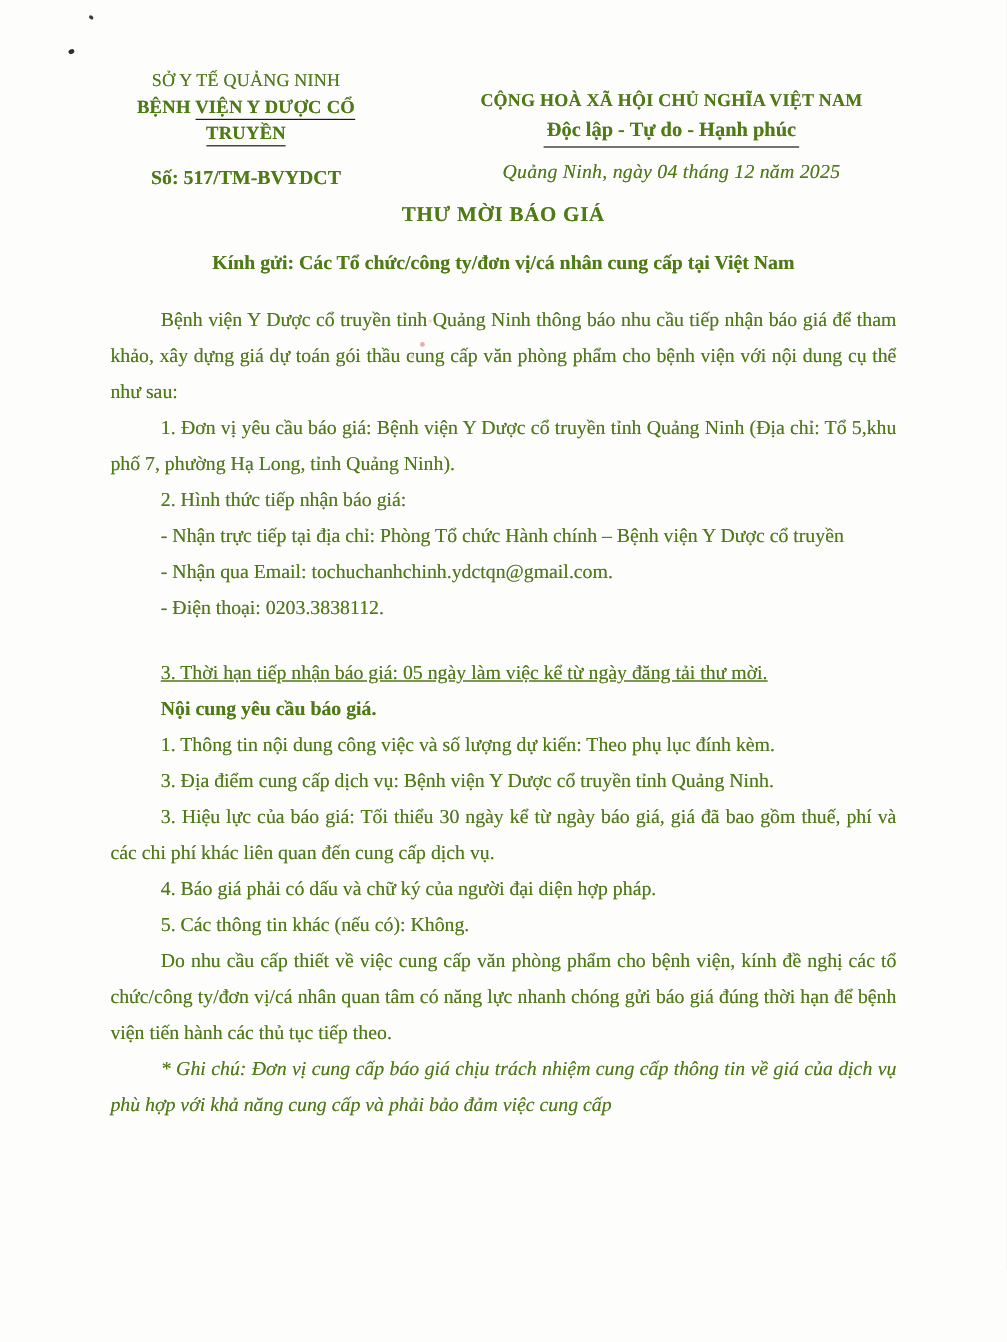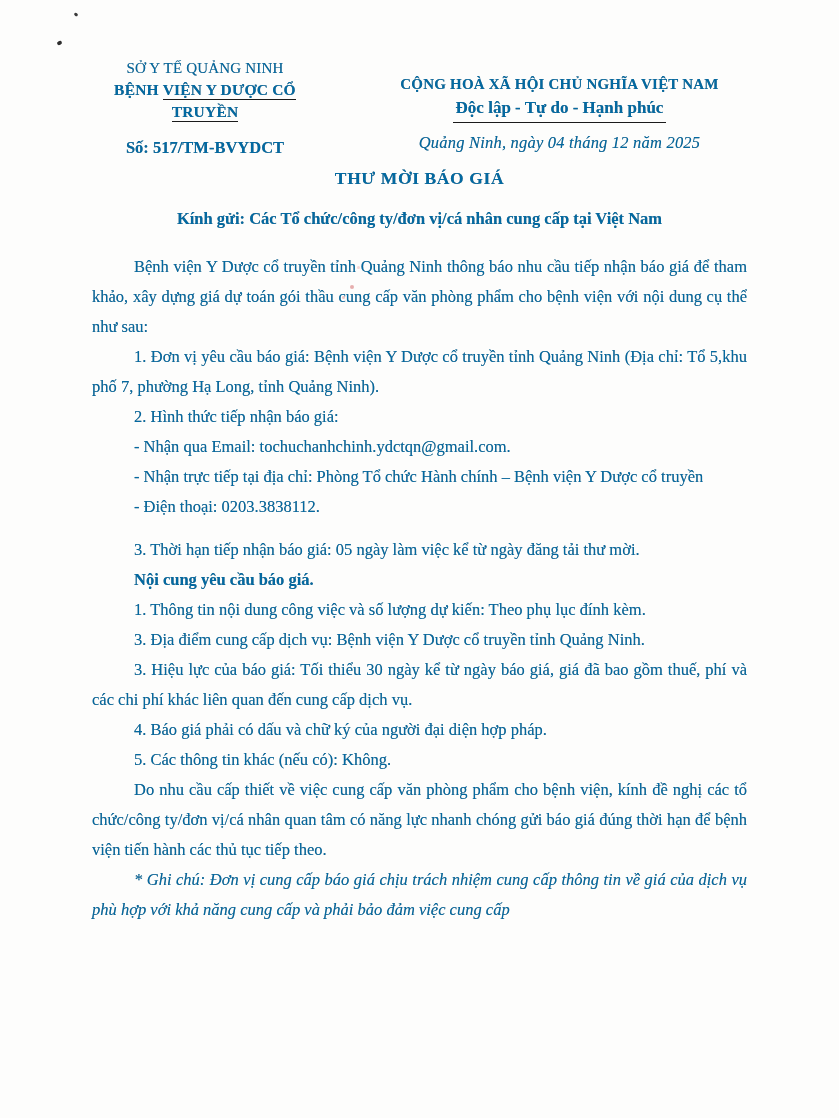--- a/index.html
+++ b/index.html
@@ -1,21 +1,21 @@
 <!DOCTYPE html>
 <html><head>
 <meta charset="utf-8">
 <style>
   html,body{margin:0;padding:0;background:#e8e8e8;}
   .page{
     position:relative;
     width:839px;height:1118px;
     background:#fdfdfc;
     font-family:"Liberation Serif","DejaVu Serif",serif;
-    color:#0369a1;
+    color:#4d7c0f;
     overflow:hidden;
     text-shadow:0 0 0.4px rgba(30,30,30,0.45);
   }
   
   .speck{position:absolute;border-radius:50%;}
   .speck-1{left:74px;top:13px;width:4px;height:3px;background:#3a3a3a;transform:rotate(40deg);}
   .speck-2{left:57px;top:41px;width:5px;height:4px;background:#2e2e2e;transform:rotate(-25deg);}
   .speck-pink-1{left:350px;top:285px;width:4px;height:4px;background:#e09a9a;opacity:.8;}
   .speck-pink-2{left:342px;top:296px;width:3px;height:3px;background:#e4aaaa;opacity:.7;}
   .speck-pink-3{left:357px;top:266px;width:3px;height:3px;background:#eebaba;opacity:.6;}
@@ -47,21 +47,21 @@
     position:absolute;left:0;top:209px;width:100%;
     text-align:center;font-size:16.5px;font-weight:bold;
   }
 
   
   .body{
     position:absolute;left:92px;top:252px;width:655px;
     font-size:16.5px;line-height:30px;text-align:justify;
   }
   .body p{margin:0;text-indent:42px;}
-  .body p.gap{margin-top:13px;}
+  .body p.gap{margin-top:24px;text-decoration:underline;}
   .body p.b{font-weight:bold;}
   .body p.i{font-style:italic;}
 </style>
 </head>
 <body>
 
 <div class="page">
 
   <div class="speck speck-1"></div>
   <div class="speck speck-2"></div>
@@ -81,22 +81,22 @@
     <div class="dateline">Quảng Ninh, ngày 04 tháng 12 năm 2025</div>
   </div>
 
   <div class="title">THƯ MỜI BÁO GIÁ</div>
   <div class="salutation">Kính gửi: Các Tổ chức/công ty/đơn vị/cá nhân cung cấp tại Việt Nam</div>
 
   <div class="body">
     <p>Bệnh viện Y Dược cổ truyền tỉnh Quảng Ninh thông báo nhu cầu tiếp nhận báo giá để tham khảo, xây dựng giá dự toán gói thầu cung cấp văn phòng phẩm cho bệnh viện với nội dung cụ thể như sau:</p>
     <p>1. Đơn vị yêu cầu báo giá: Bệnh viện Y Dược cổ truyền tỉnh Quảng Ninh (Địa chỉ: Tổ 5,khu phố 7, phường Hạ Long, tỉnh Quảng Ninh).</p>
     <p>2. Hình thức tiếp nhận báo giá:</p>
+    <p>- Nhận trực tiếp tại địa chỉ: Phòng Tổ chức Hành chính – Bệnh viện Y Dược cổ truyền</p>
     <p>- Nhận qua Email: tochuchanhchinh.ydctqn@gmail.com.</p>
-    <p>- Nhận trực tiếp tại địa chỉ: Phòng Tổ chức Hành chính – Bệnh viện Y Dược cổ truyền</p>
     <p>- Điện thoại: 0203.3838112.</p>
     <p class="gap">3. Thời hạn tiếp nhận báo giá: 05 ngày làm việc kể từ ngày đăng tải thư mời.</p>
     <p class="b">Nội cung yêu cầu báo giá.</p>
     <p>1. Thông tin nội dung công việc và số lượng dự kiến: Theo phụ lục đính kèm.</p>
     <p>3. Địa điểm cung cấp dịch vụ:  Bệnh viện Y Dược cổ truyền tỉnh Quảng Ninh.</p>
     <p>3. Hiệu lực của báo giá: Tối thiểu 30 ngày kể từ ngày báo giá, giá đã bao gồm thuế, phí và các chi phí khác liên quan đến cung cấp dịch vụ.</p>
     <p>4. Báo giá phải có dấu và chữ ký của người đại diện hợp pháp.</p>
     <p>5. Các thông tin khác (nếu có): Không.</p>
     <p>Do nhu cầu cấp thiết về việc cung cấp văn phòng phẩm cho bệnh viện, kính đề nghị các tổ chức/công ty/đơn vị/cá nhân quan tâm có năng lực nhanh chóng gửi báo giá đúng thời hạn để bệnh viện tiến hành các thủ tục tiếp theo.</p>
     <p class="i">* Ghi chú: Đơn vị cung cấp báo giá chịu trách nhiệm cung cấp thông tin về giá của dịch vụ phù hợp với khả năng cung cấp và phải bảo đảm việc cung cấp</p>

